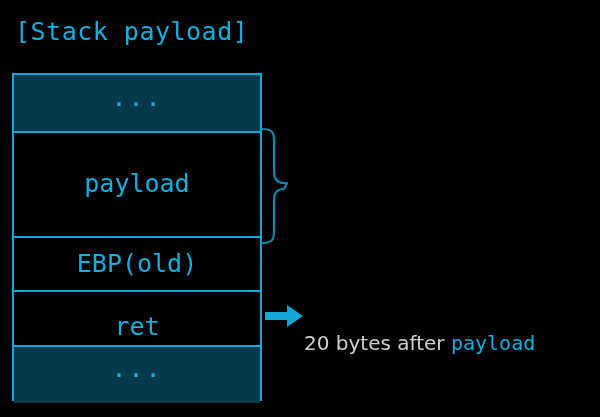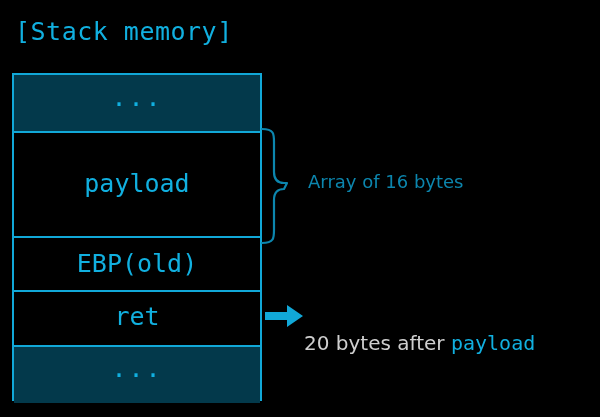--- a/index.html
+++ b/index.html
@@ -80,21 +80,21 @@
     left: 0;
     width: 100%;
     height: 2px;
     background: #11a8d8;
   }
 
   
   .c-top    { top: 0px;   height: 56px; }
   .c-pay    { top: 56px;  height: 105px; font-size: 25px; }
   .c-ebp    { top: 161px; height: 54px; font-size: 25px; }
-  .c-ret    { top: 205px; height: 72px; font-size: 25px; }
+  .c-ret    { top: 215px; height: 72px; font-size: 25px; }
   .c-bottom { top: 270px; height: 58px; }
 
   .s-1 { top: 56px; }
   .s-2 { top: 161px; }
   .s-3 { top: 215px; }
   .s-4 { top: 270px; }
 
   
   .brace-svg {
     position: absolute;
@@ -139,21 +139,21 @@
     font-family: "DejaVu Sans Mono", monospace;
     color: #11b0e0;
     font-size: 20px;
   }
 </style>
 </head>
 <body>
 
 <div id="stage">
 
-  <div class="title">[Stack memory]</div>
+  <div class="title">[Stack payload]</div>
 
   <div class="stack-box">
 
     <div class="cell filled c-top">
       <span class="dots">...</span>
     </div>
 
     <div class="cell c-pay">
       <span>payload</span>
     </div>
@@ -181,21 +181,20 @@
              C 14 3, 14 8, 14 16
              L 14 46
              C 14 54, 18 57, 24 57
              L 27 57
              L 24 63
              C 18 63, 14 66, 14 74
              L 14 104
              C 14 112, 14 117, 2 117" fill="none" stroke="#0c86ae" stroke-width="2.2" stroke-linecap="round" stroke-linejoin="round"></path>
   </svg>
 
-  <div class="annot-array">Array of 16 bytes</div>
 
   <svg class="arrow-svg" viewBox="0 0 40 26">
     <path d="M 0 9 L 22 9 L 22 2 L 38 13 L 22 24 L 22 17 L 0 17 Z" fill="#11a8d8"></path>
   </svg>
 
   <div class="annot-ret">
     <span>20 bytes after </span><span class="mono-accent">payload</span>
   </div>
 
 </div>

